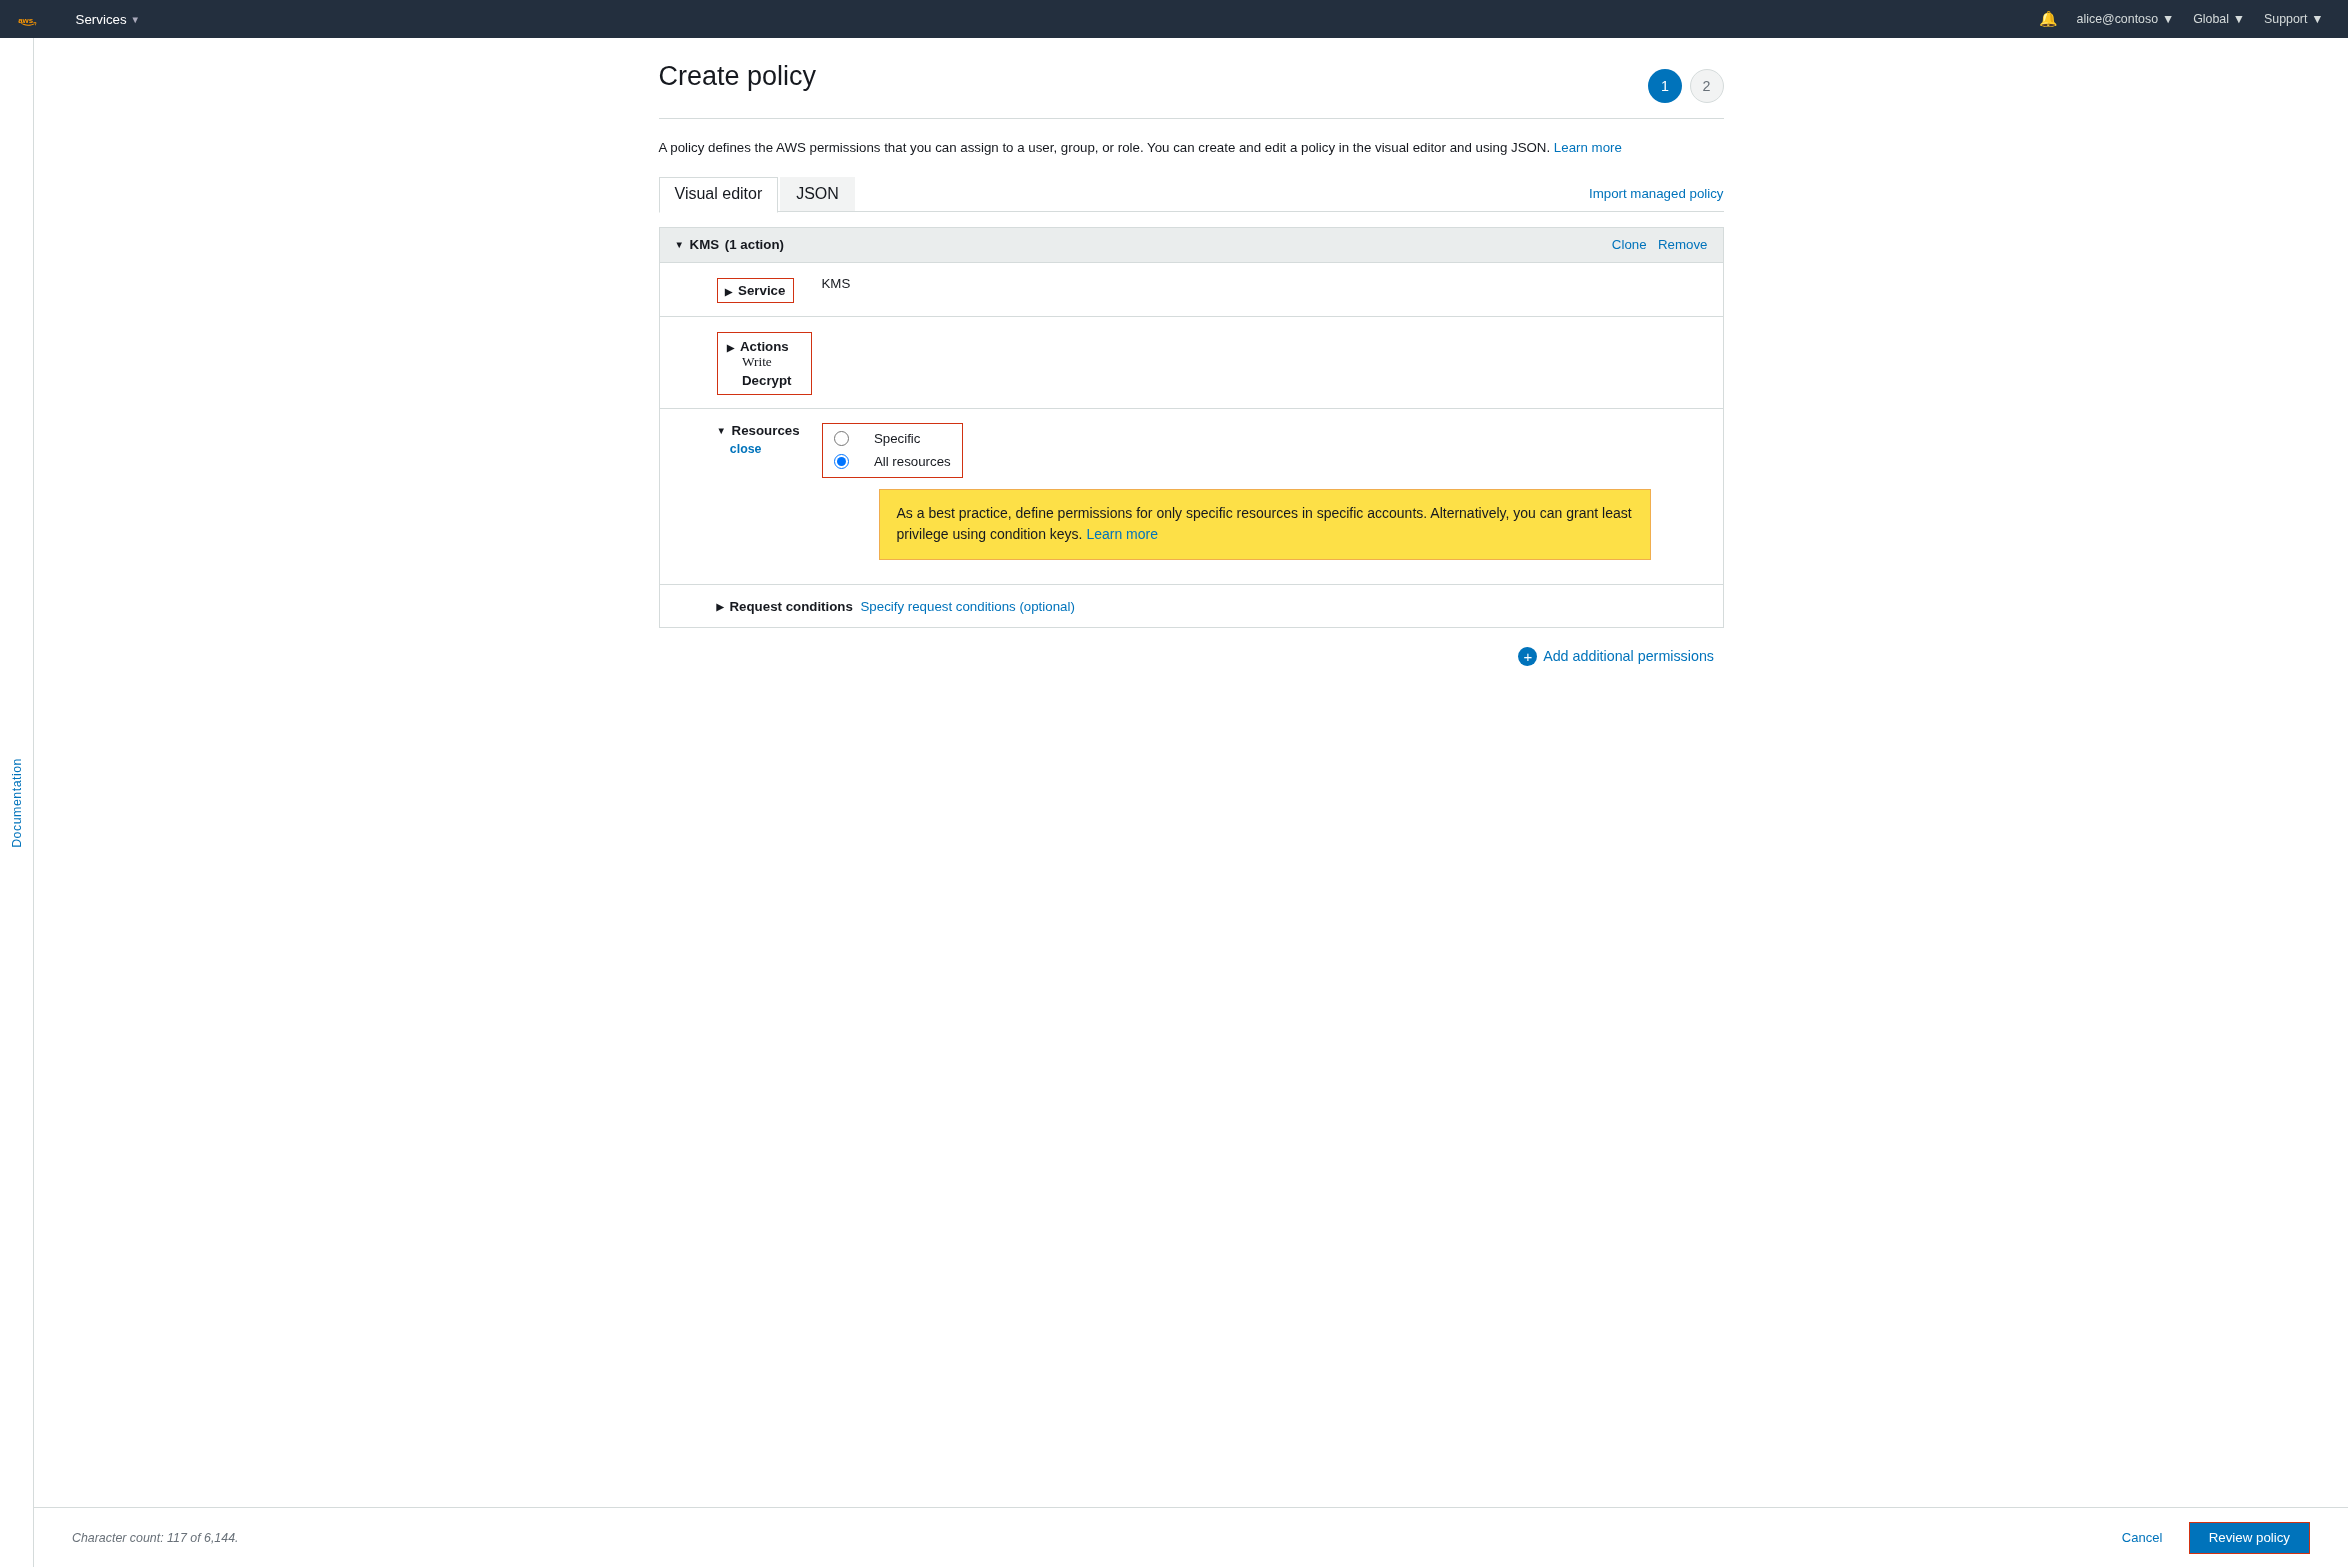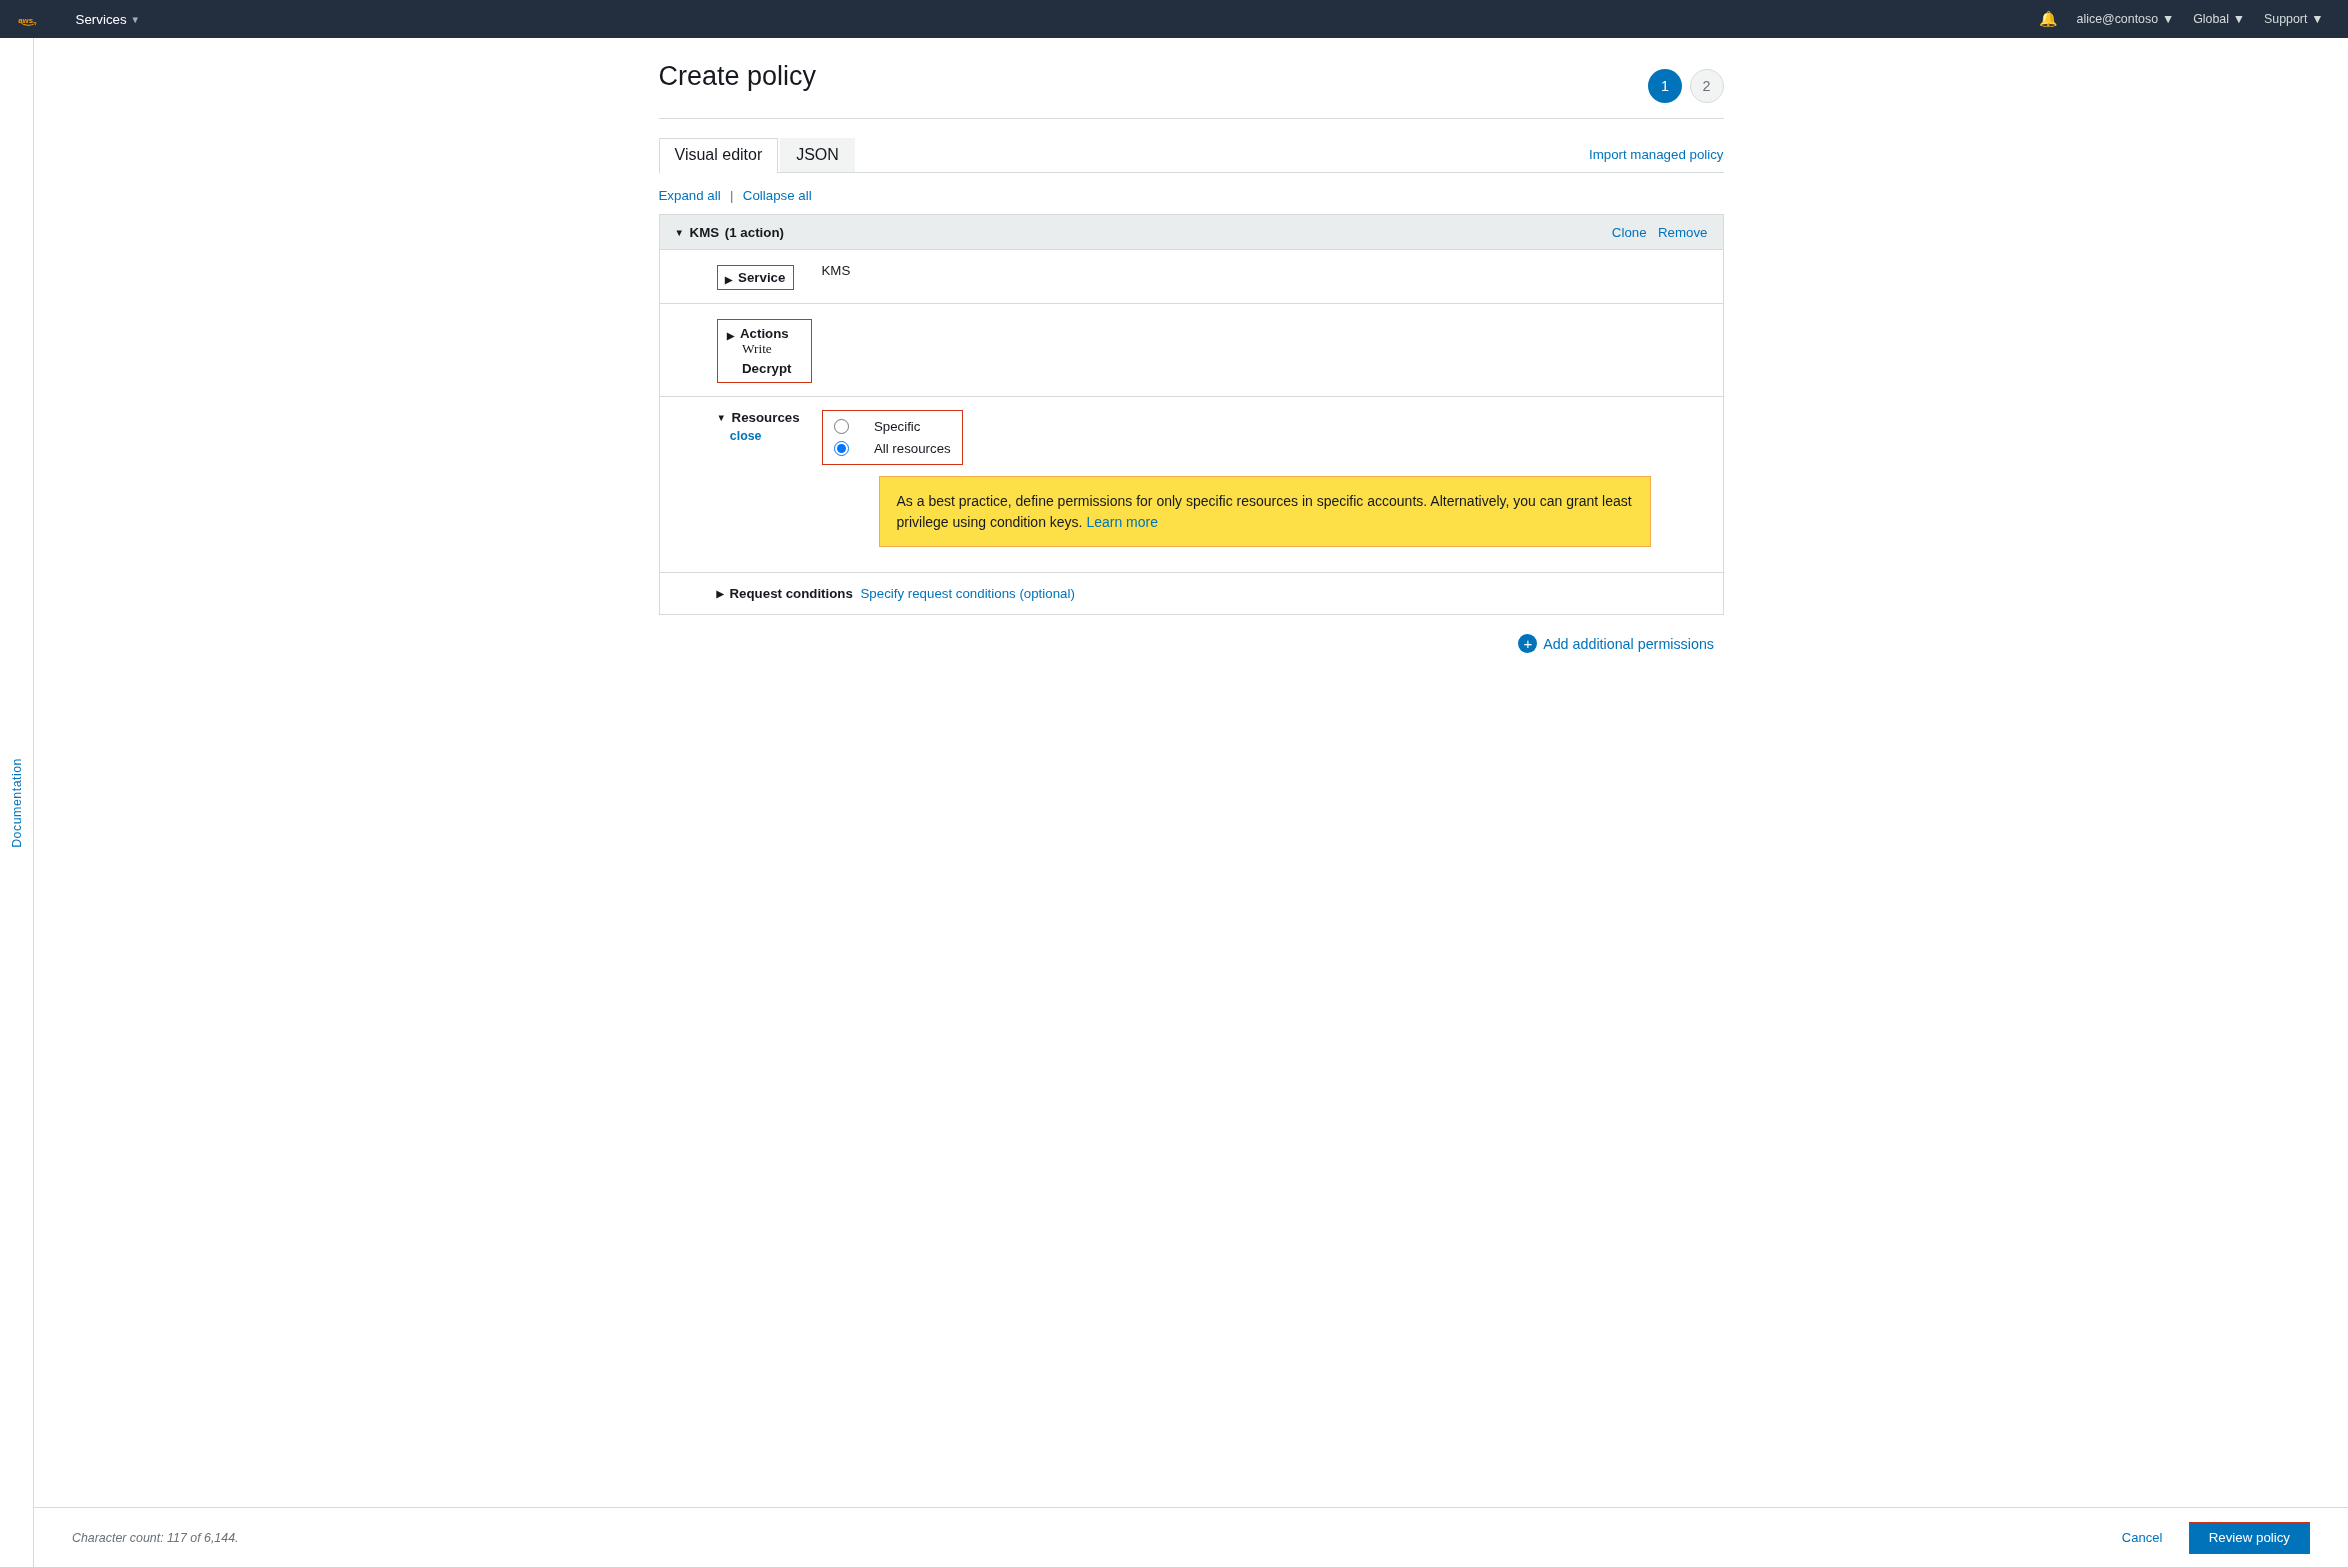--- a/index.html
+++ b/index.html
@@ -384,34 +384,33 @@
           <span>1</span>
         </div>
         <div class="step-circle inactive">
           <span>2</span>
         </div>
       </div>
     </div>
 
     <hr class="divider">
 
+    <p class="policy-description">
+      <span>A policy defines the AWS permissions that you can assign to a user, group, or role. You can create and edit a policy in the visual editor and using JSON.</span>
+      <a class="learn-more-link">Learn more</a>
+    </p>
 
     <div class="tabs-row">
       <div class="tabs-left">
         <div class="tab active">Visual editor</div>
         <div class="tab">JSON</div>
       </div>
       <a class="import-link">Import managed policy</a>
     </div>
 
-    <div class="expand-collapse-row">
-      <a>Expand all</a>
-      <span class="sep">|</span>
-      <a>Collapse all</a>
-    </div>
 
     <div class="kms-block">
 
       <div class="kms-header">
         <div class="kms-title">
           <span class="caret">▼</span>
           <span>KMS</span>
           <span>(1 action)</span>
         </div>
         <div class="kms-actions">

